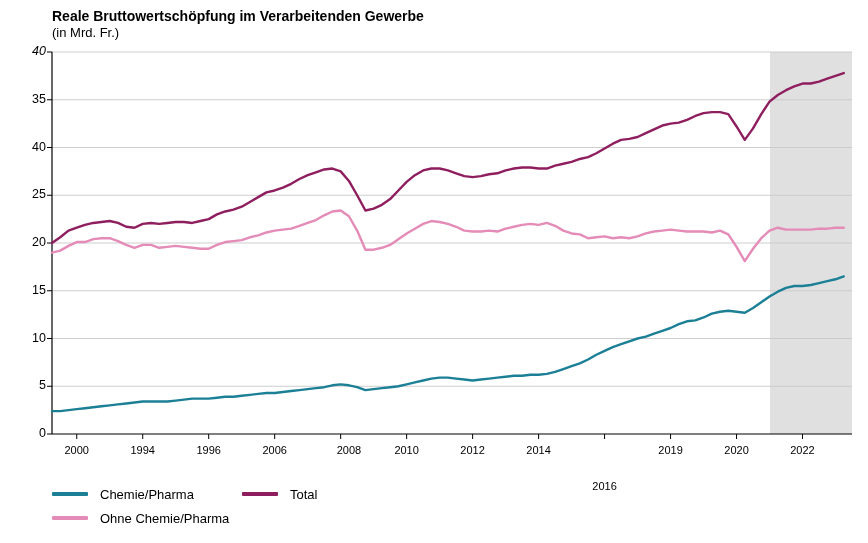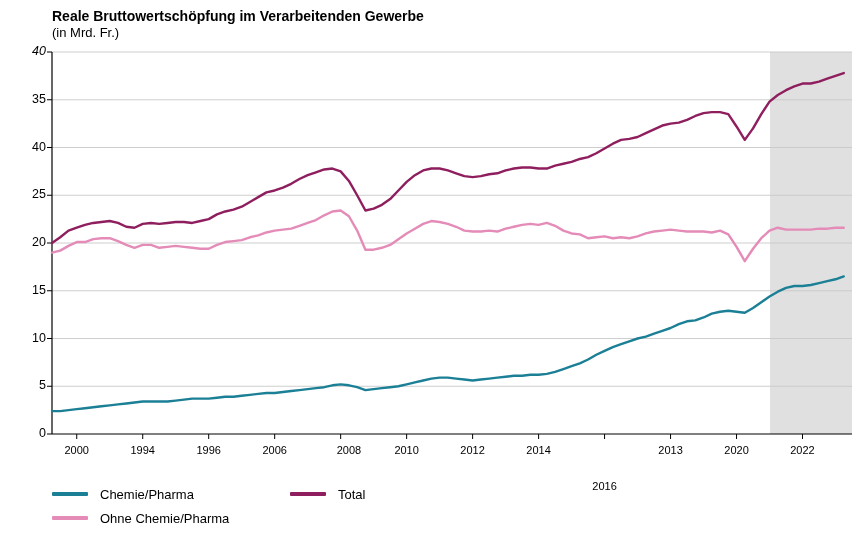--- a/index.html
+++ b/index.html
@@ -79,21 +79,20 @@
   .legend {
     position: absolute;
     left: 52px;
     top: 482px;
     width: 800px;
   }
   .legend-row {
     display: flex;
     align-items: center;
     height: 24px;
-    gap: 48px;
   }
   .legend-item {
     display: flex;
     align-items: center;
   }
   .legend-item.first { width: 190px; }
   .legend-swatch {
     width: 36px;
     height: 4px;
     margin-right: 12px;
@@ -167,21 +166,21 @@
     <div id="x-ticks">
         <div class="x-tick-label" style="left: 24.7423px;">2000</div>
         <div class="x-tick-label" style="left: 90.7216px;">1994</div>
         <div class="x-tick-label" style="left: 156.701px;">1996</div>
         <div class="x-tick-label" style="left: 222.68px;">2006</div>
         <div class="x-tick-label" style="left: 297px;">2008</div>
         <div class="x-tick-label" style="left: 354.639px;">2010</div>
         <div class="x-tick-label" style="left: 420.619px;">2012</div>
         <div class="x-tick-label" style="left: 486.598px;">2014</div>
         <div class="x-tick-label" style="left: 552.577px; margin-top: 36px;">2016</div>
-        <div class="x-tick-label" style="left: 618.557px;">2013</div>
+        <div class="x-tick-label" style="left: 618.557px;">2019</div>
         <div class="x-tick-label" style="left: 684.536px;">2020</div>
         <div class="x-tick-label" style="left: 750.515px;">2022</div>
       </div>
   </div>
 
   <div class="legend">
     <div class="legend-row">
       <div class="legend-item first">
         <span class="legend-swatch" id="sw-0" style="background: rgb(27, 127, 150);"></span>
         <span class="legend-label">Chemie/Pharma</span>

